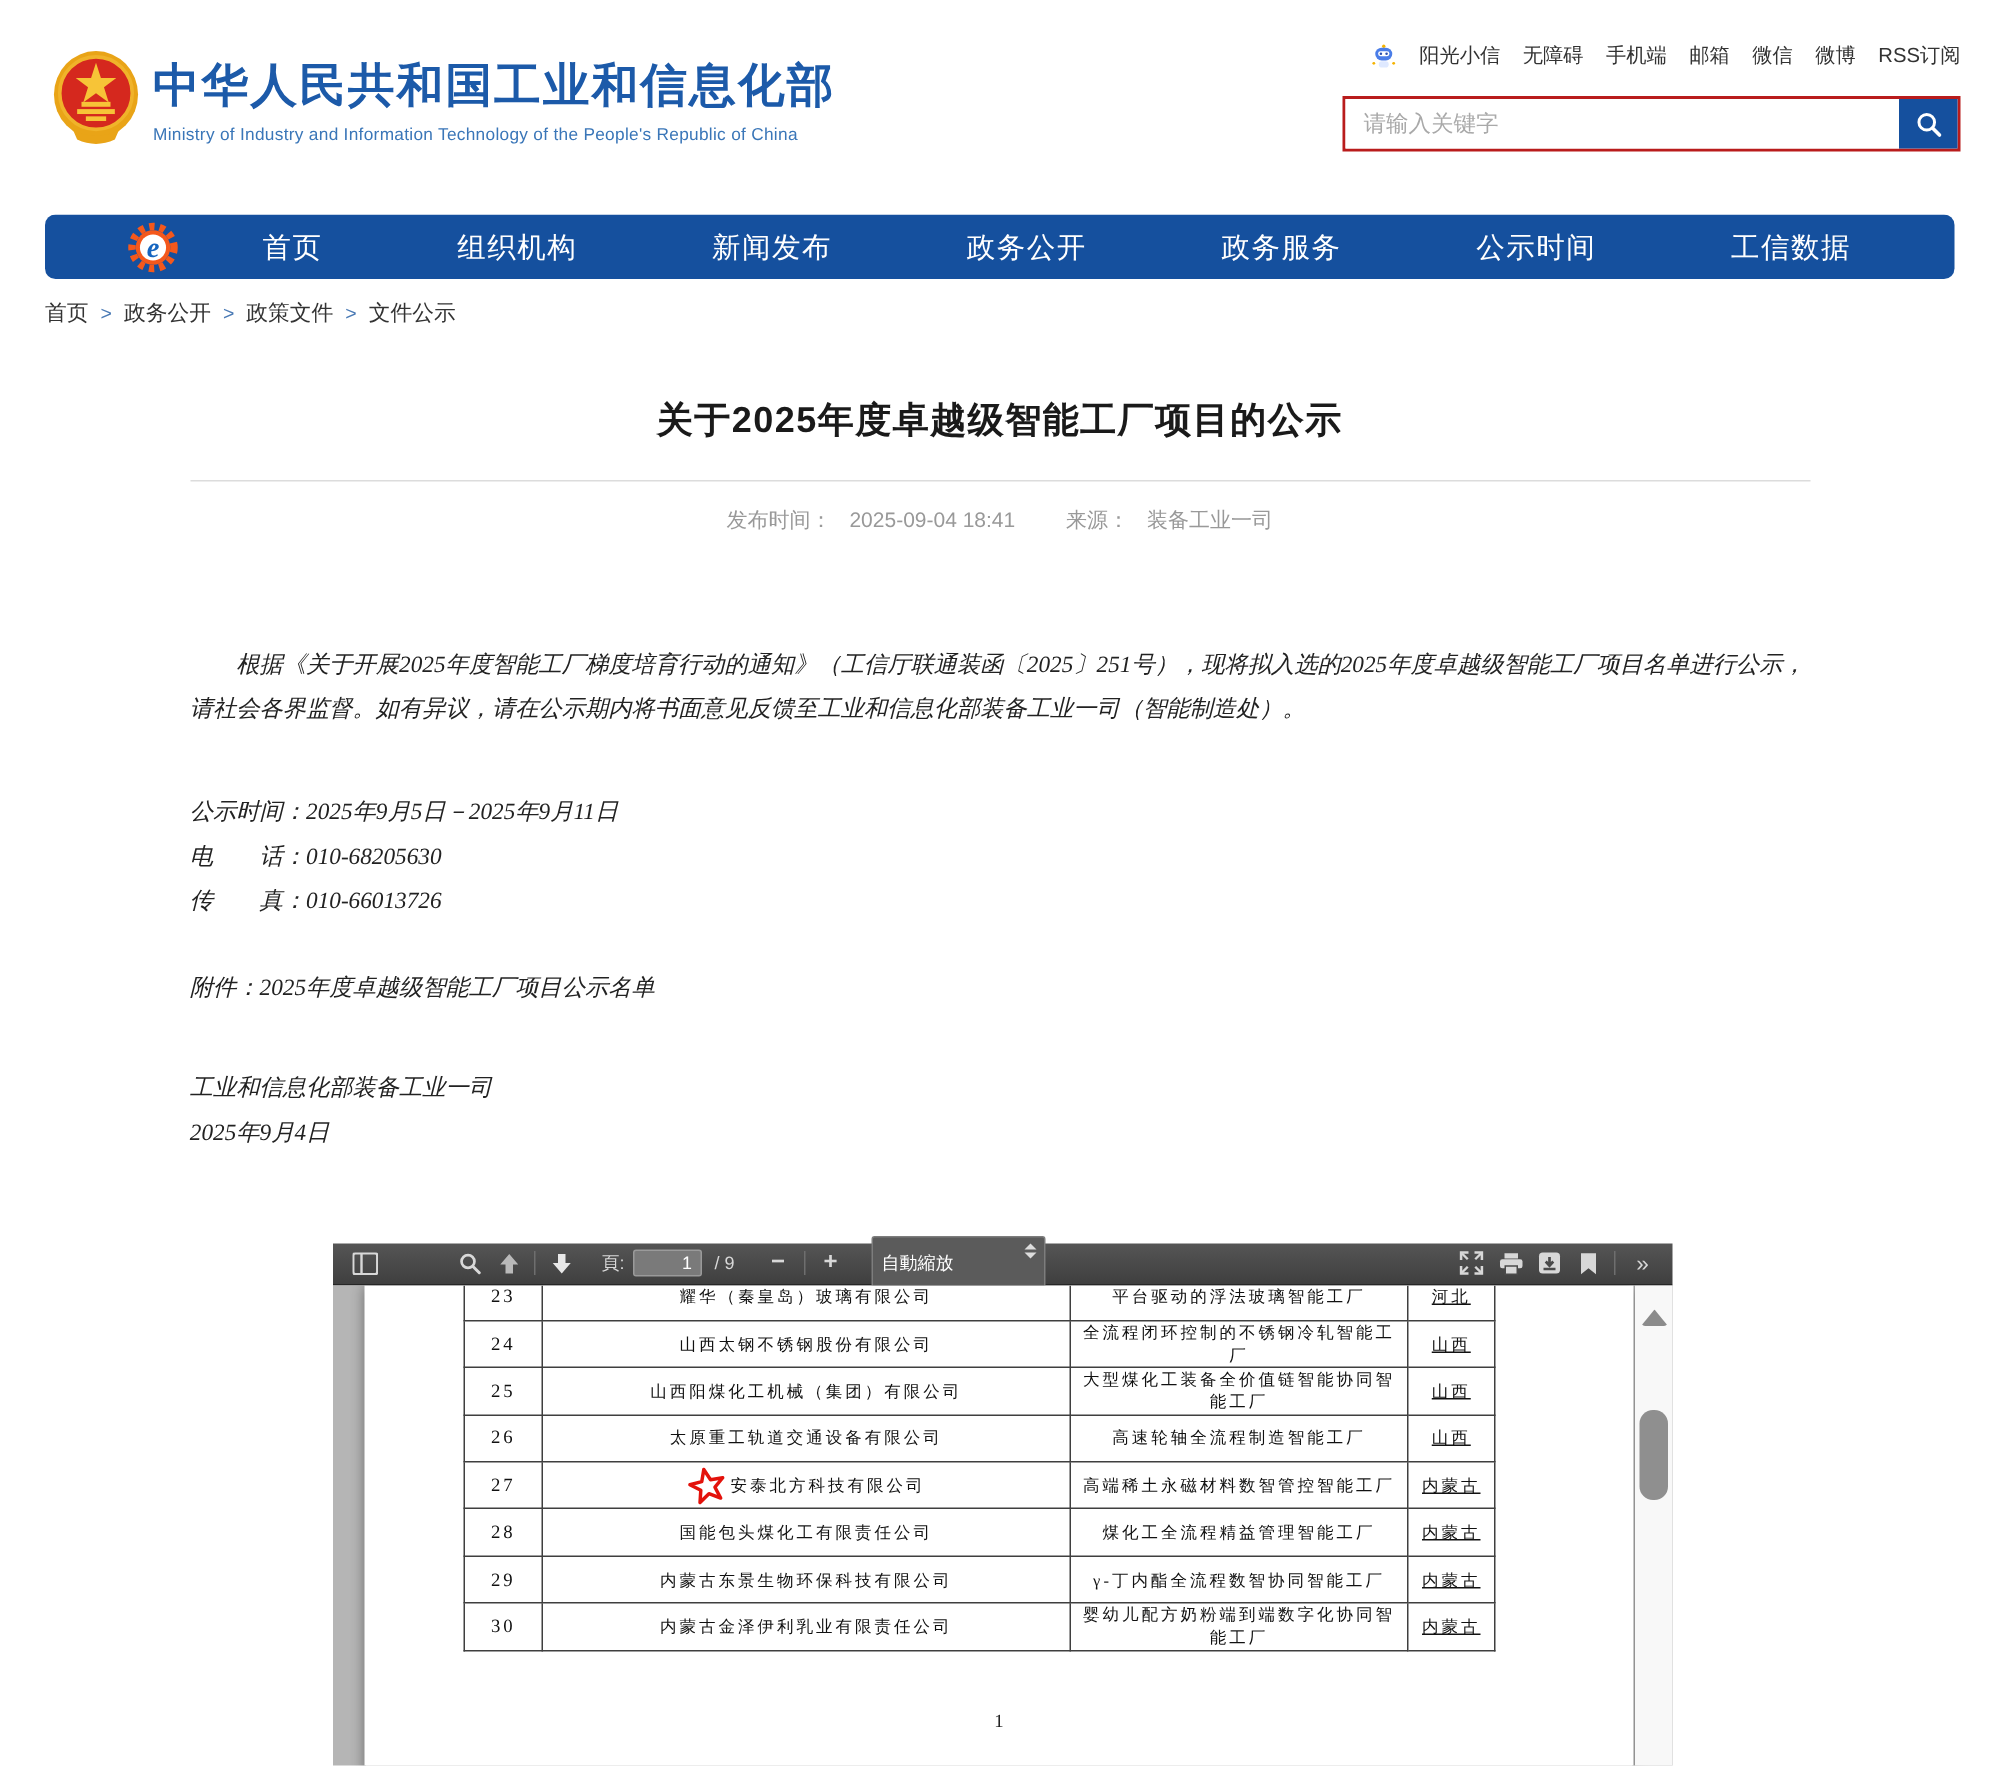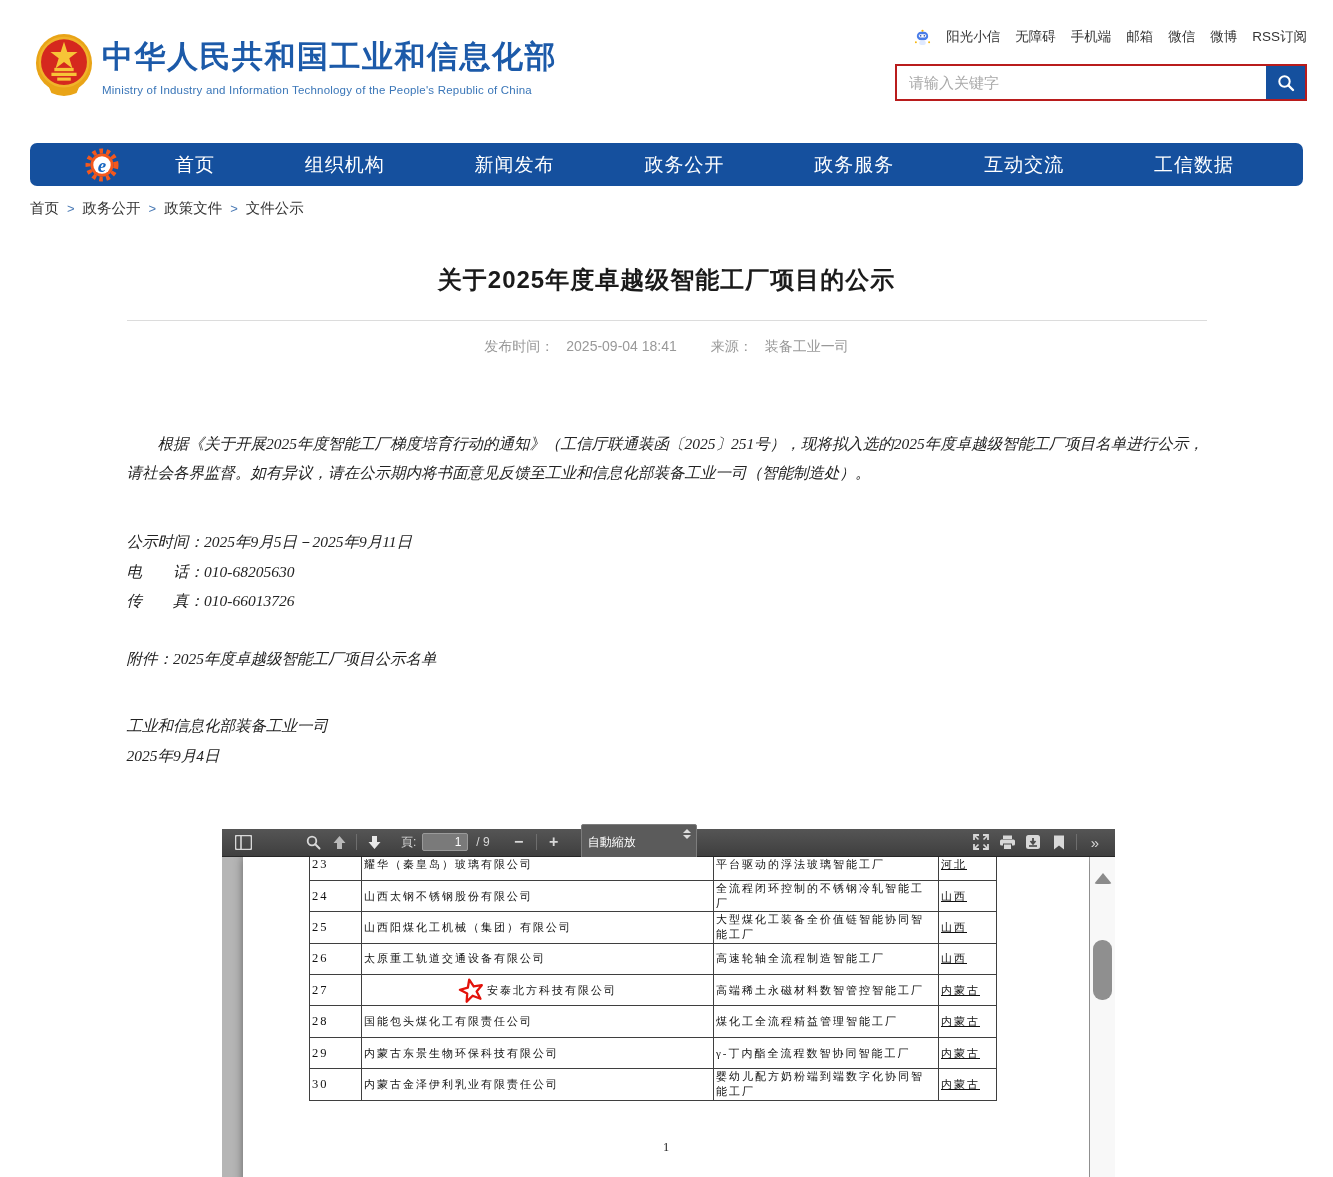--- a/index.html
+++ b/index.html
@@ -75,21 +75,21 @@
   .tri-down { width:0; height:0; border-left:4px solid transparent; border-right:4px solid transparent;
     border-top:4px solid #ddd; }
   .tb-right { margin-left:auto; display:flex; align-items:center; }
   .more-glyph { font-size:15px; letter-spacing:-2px; }
 
   .pdf-body { position:relative; height:337px; background:#b5b5b5; overflow:hidden; }
   .pdf-page { position:absolute; left:21px; top:0; width:846px; height:328px; background:#fff;
     box-shadow:0 0 9px rgba(0,0,0,.45); overflow:hidden; }
   .pdf-table { position:absolute; left:66px; top:-8px; border-collapse:collapse;
     font-family:"Liberation Serif", serif; font-size:11px; color:#111; }
-  .pdf-table td { border:1px solid #3f3f3f; height:31.4px; text-align:left;
+  .pdf-table td { border:1px solid #3f3f3f; height:31.4px; text-align:center;
     letter-spacing:2px; padding:0 2px; }
   .td-num { width:52px; letter-spacing:0; font-size:12.5px; }
   .td-company { width:352px; }
   .td-project { width:225px; }
   .td-province { width:58px;text-decoration:underline; }
   .company-wrap { display:flex; align-items:center; justify-content:center; gap:2px; }
   .star-icon { width:27px; height:27px; flex:0 0 auto; transform:rotate(-12deg); }
   .page-footnum { position:absolute; left:0; right:0; bottom:30px; text-align:center;
     font-family:"Liberation Serif", serif; font-size:12.5px; color:#222; }
 
@@ -156,21 +156,21 @@
     <circle cx="18" cy="18" r="11.5" fill="#f4581c"></circle>
     <circle cx="18" cy="18" r="8.7" fill="#fff"></circle>
     <text x="18" y="24.5" font-size="19" fill="#1565c0" font-style="italic" font-weight="bold" text-anchor="middle" font-family="Liberation Serif, serif">e</text>
   </svg>
   <div class="nav-items">
       <span class="nav-item">首页</span>
       <span class="nav-item">组织机构</span>
       <span class="nav-item">新闻发布</span>
       <span class="nav-item">政务公开</span>
       <span class="nav-item">政务服务</span>
-      <span class="nav-item">互动交流</span>
+      <span class="nav-item">公示时间</span>
       <span class="nav-item">工信数据</span>
     </div>
 </div>
 
 <div class="breadcrumb">
     <span class="crumb">首页</span>
     <span class="crumb-sep">&gt;</span>
     <span class="crumb">政务公开</span>
     <span class="crumb-sep">&gt;</span>
     <span class="crumb">政策文件</span>

